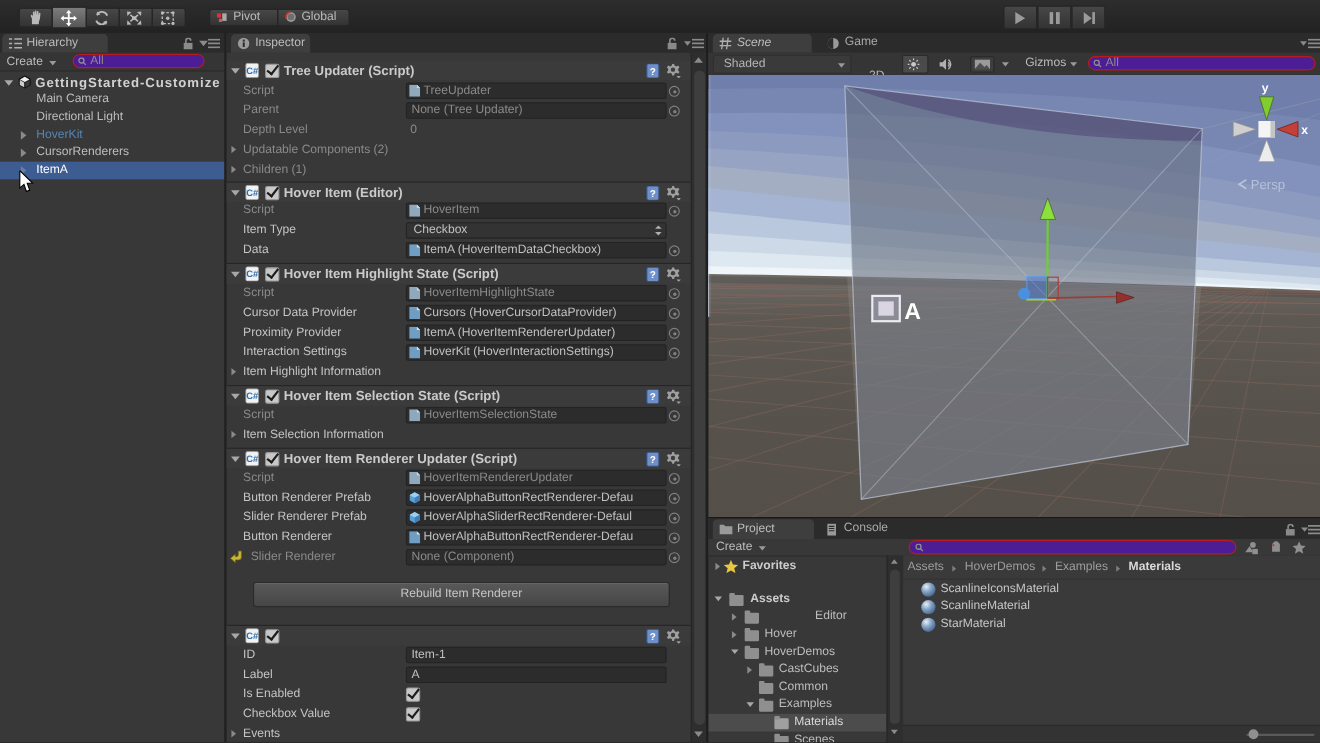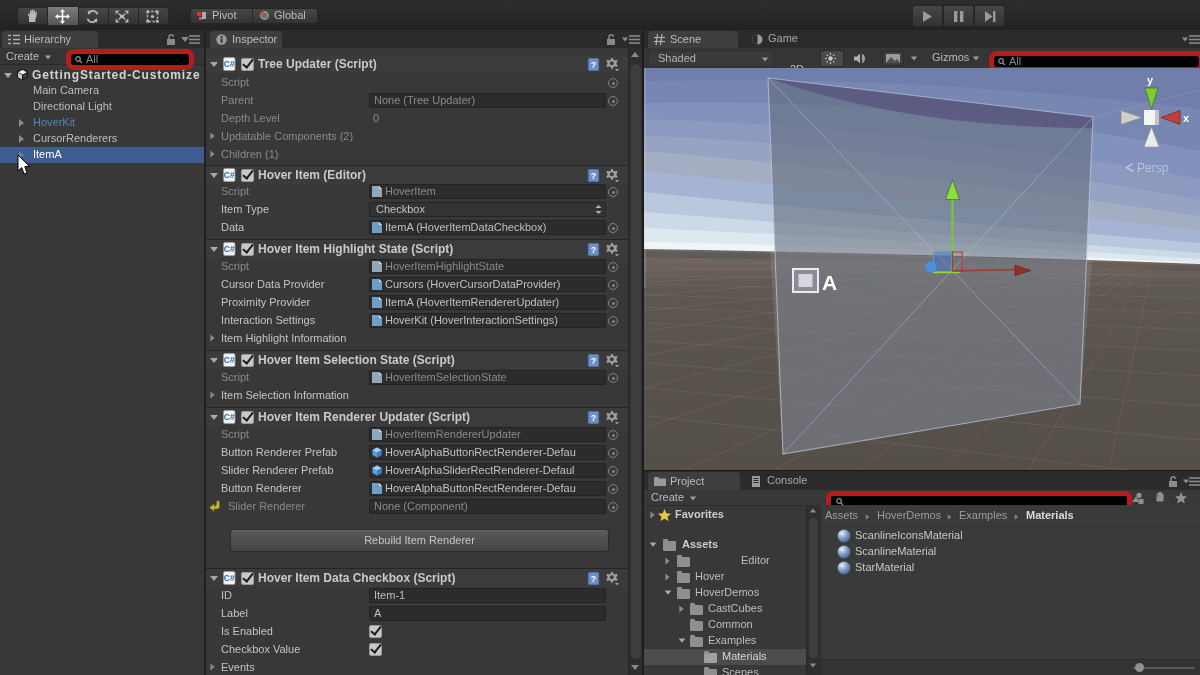--- a/index.html
+++ b/index.html
@@ -3,21 +3,21 @@
 <meta charset="utf-8">
 <style>
 html,body{margin:0;padding:0;background:#282828;}
 #root{position:relative;width:1200px;height:675px;overflow:hidden;background:#282828;
   font-family:"Liberation Sans",sans-serif;font-size:11px;color:#b8b8b8;}
 .abs{position:absolute;}
 .tab{position:absolute;height:17px;background:#3e3e3e;border-radius:4px 4px 0 0;
   color:#bcbcbc;line-height:17px;}
 .tabicon{position:absolute;left:6px;top:2px;}
 .btn{background:linear-gradient(#474747,#333333);border:1px solid #262626;}
-.pill{background:#000000;border:5px solid #b91c1c;border-radius:8px;}
+.pill{background:#4c1d95;border:1px solid #b91c1c;border-radius:8px;}
 .tri-r{width:0;height:0;border-left:5px solid #8a8a8a;border-top:4px solid transparent;border-bottom:4px solid transparent;}
 .tri-d{width:0;height:0;border-top:5px solid #a8a8a8;border-left:4px solid transparent;border-right:4px solid transparent;}
 .lbl{position:absolute;left:15px;white-space:nowrap;}
 .fld{position:absolute;left:163px;width:235px;height:13px;top:2px;background:#2c2c2c;
   border:1px solid #232323;border-radius:2px;line-height:13px;white-space:nowrap;overflow:hidden;}
 .dot{position:absolute;left:402px;top:5px;width:8px;height:8px;border:1px solid #828282;border-radius:50%;}
 .dot:after{content:"";position:absolute;left:2.5px;top:2.5px;width:3px;height:3px;background:#828282;border-radius:50%;}
 .irow{position:absolute;left:0;width:423px;height:18px;line-height:18px;}
 .chead{position:absolute;left:0;width:423px;height:18px;line-height:18px;background:#3b3b3b;
   border-top:1px solid #252525;font-weight:bold;font-size:12px;color:#cacaca;}
@@ -234,20 +234,27 @@
       <text x="6.5" y="10" font-size="9" font-weight="bold" fill="#fff" text-anchor="middle" font-family="Liberation Sans">?</text>
     </svg>
     <svg class="abs" style="left:399px;top:3px" width="14" height="13" viewBox="0 0 14 13">
       <path d="M6 0 L8 0 L8.5 2 L10.5 3 L12.5 2 L14 4 L12.5 5.5 L12.5 7.5 L14 9 L12.5 11 L10.5 10 L8.5 11 L8 13 L6 13 L5.5 11 L3.5 10 L1.5 11 L0 9 L1.5 7.5 L1.5 5.5 L0 4 L1.5 2 L3.5 3 L5.5 2 Z" fill="#9f9f9f" transform="scale(.82) translate(1.5 0)"></path>
       <circle cx="6.8" cy="5.3" r="2" fill="#3d3d3d"></circle>
       <path d="M10 11 L14 11 L12 13.4 Z" fill="#9f9f9f"></path>
     </svg>
   </div>
   <div class="irow" style="top:43px;color:#8a8a8a;">
           <span class="lbl">Script</span>
+    <div class="fld">
+            <svg class="fico" viewBox="0 0 10 11">
+              <path d="M0 0 L7 0 L10 3 L10 11 L0 11 Z" fill="#8fa8bc"></path>
+              <path d="M7 0 L7 3 L10 3 Z" fill="#c8d8e4"></path>
+            </svg>
+            <span class="ftx" style="color:#8a8a8a;">TreeUpdater</span>
+          </div>
     <div class="dot"></div>
   </div>
   <div class="irow" style="top:61px;color:#8a8a8a;">
           <span class="lbl">Parent</span>
     <div class="fld">
             <span class="ftx" style="left:4px;color:#8a8a8a;">None (Tree Updater)</span>
           </div>
     <div class="dot"></div>
   </div>
   <div class="irow" style="top:79px;color:#8a8a8a;">
@@ -491,21 +498,20 @@
   </div>
   <div class="abs" style="left:24px;top:499px;width:377px;height:21px;background:linear-gradient(#595959,#464646);border:1px solid #2b2b2b;border-radius:3px;box-shadow:inset 0 1px 0 rgba(255,255,255,0.08);color:#c6c6c6;text-align:center;line-height:21px;">Rebuild Item Renderer</div>
 
   <div class="chead" style="top:538px;">
     <div class="tri-d abs" style="left:4px;top:7px;"></div>
     <svg class="abs" style="left:16px;top:2px" width="14" height="14" viewBox="0 0 14 14">
       <rect x="1.5" y="0.5" width="11.5" height="13" rx="1.5" fill="#f2f2f2" stroke="#999999" stroke-width="0.8"></rect>
       <text x="7.2" y="10" font-size="8.5" font-weight="bold" fill="#2a6fb0" text-anchor="middle" font-family="Liberation Sans">C#</text>
     </svg>
     <div class="ck" style="left:35px;top:3px;"></div>
-    <span style="position:absolute;left:52px;">Hover Item Data Checkbox (Script)</span>
     <svg class="abs" style="left:381px;top:3px" width="13" height="13" viewBox="0 0 13 13">
       <rect x="1" y="0" width="11" height="13" rx="1.5" fill="#6f8fc8" stroke="#34507e"></rect>
       <text x="6.5" y="10" font-size="9" font-weight="bold" fill="#fff" text-anchor="middle" font-family="Liberation Sans">?</text>
     </svg>
     <svg class="abs" style="left:399px;top:3px" width="14" height="13" viewBox="0 0 14 13">
       <path d="M6 0 L8 0 L8.5 2 L10.5 3 L12.5 2 L14 4 L12.5 5.5 L12.5 7.5 L14 9 L12.5 11 L10.5 10 L8.5 11 L8 13 L6 13 L5.5 11 L3.5 10 L1.5 11 L0 9 L1.5 7.5 L1.5 5.5 L0 4 L1.5 2 L3.5 3 L5.5 2 Z" fill="#9f9f9f" transform="scale(.82) translate(1.5 0)"></path>
       <circle cx="6.8" cy="5.3" r="2" fill="#3d3d3d"></circle>
       <path d="M10 11 L14 11 L12 13.4 Z" fill="#9f9f9f"></path>
     </svg>
   </div>
@@ -552,21 +558,21 @@
   <div class="abs" style="left:0;top:0;width:556px;height:18px;background:#2b2b2b;"></div>
   <div class="tab" style="left:4px;top:1px;width:90px;">
     <svg class="tabicon" style="top:3px" width="11" height="11" viewBox="0 0 11 11">
       <g stroke="#b0b0b0" stroke-width="1.2" fill="none">
         <line x1="3.5" y1="0" x2="2" y2="11"></line>
             <line x1="8" y1="0" x2="6.5" y2="11"></line>
         <line x1="0" y1="3.5" x2="11" y2="3.5"></line>
             <line x1="0" y1="7.5" x2="11" y2="7.5"></line>
       </g>
     </svg>
-    <span style="margin-left:22px;">Scene</span>
+    <span style="margin-left:22px;font-style:italic;">Scene</span>
   </div>
   <svg class="abs" style="left:108px;top:4px" width="11" height="11" viewBox="0 0 11 11">
     <circle cx="5.5" cy="5.5" r="5" fill="#9a9a9a"></circle>
         <path d="M5.5 5.5 L5.5 .5 A5 5 0 0 0 5.5 10.5 Z" fill="#2b2b2b"></path>
   </svg>
   <div class="abs" style="left:124px;top:2px;color:#a9a9a9;">Game</div>
   <div class="abs" style="left:537px;top:7px;">
         <div class="tri-d" style="border-top-color:#8a8a8a;transform:scale(.8);"></div>
       </div>
   <svg class="abs" style="left:545px;top:5px" width="11" height="9" viewBox="0 0 11 9">

